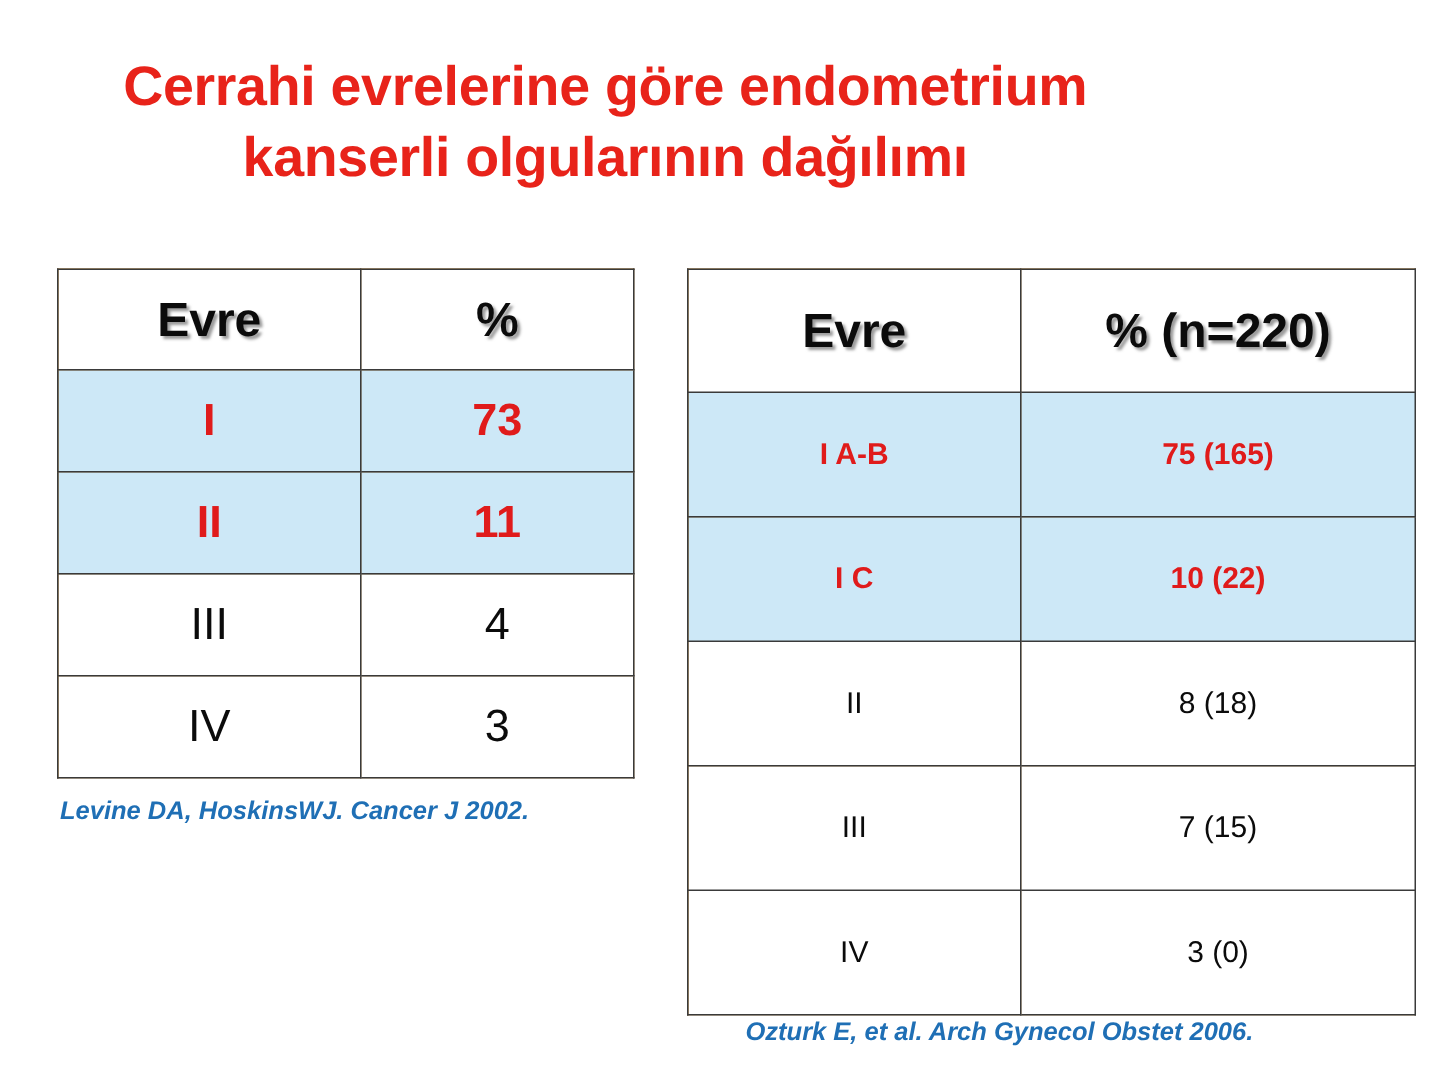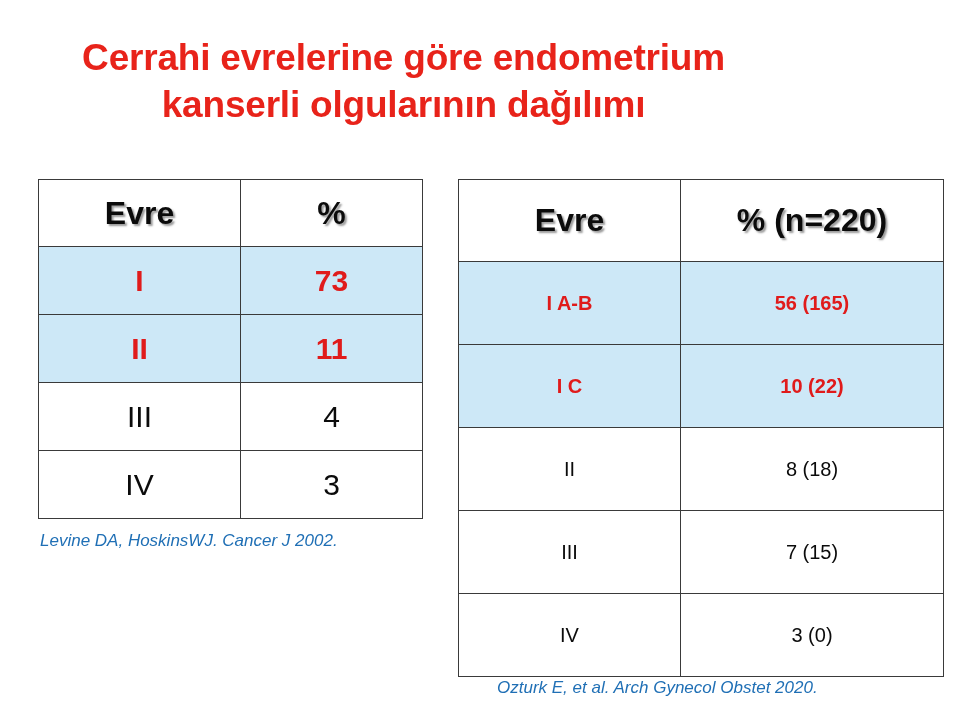--- a/index.html
+++ b/index.html
@@ -86,21 +86,21 @@
   #table-right td { height: 82px; font-size: 20px; }
   #table-right td.hdr { height: 81px; font-size: 32px; }
   #table-right col.c1 { width: 222px; }
   #table-right col.c2 { width: 263px; }
 
   
   .citation {
     position: absolute;
     color: #1F6FB5;
     font-family: "Liberation Sans", sans-serif;
-    font-weight: normal;
+    font-weight: bold;
     font-style: italic;
     font-size: 17px;
     white-space: nowrap;
   }
   #citation-left  { left: 40px;  top: 531px; }
   #citation-right { left: 497px; top: 678px; }
 </style>
 </head>
 <body>
 
@@ -145,34 +145,34 @@
       <col class="c1">
       <col class="c2">
     </colgroup>
   <tbody>
     <tr>
       <td class="hdr">Evre</td>
       <td class="hdr">% (n=220)</td>
     </tr>
     <tr>
       <td class="hl red">I A-B</td>
-      <td class="hl red">56 (165)</td>
+      <td class="hl red">75 (165)</td>
     </tr>
     <tr>
       <td class="hl red">I C</td>
       <td class="hl red">10 (22)</td>
     </tr>
     <tr>
       <td class="blk">II</td>
       <td class="blk">8 (18)</td>
     </tr>
     <tr>
       <td class="blk">III</td>
       <td class="blk">7 (15)</td>
     </tr>
     <tr>
       <td class="blk">IV</td>
       <td class="blk">3 (0)</td>
     </tr>
   </tbody>
 </table>
 
-<div class="citation" id="citation-right">Ozturk E, et al. Arch Gynecol Obstet 2020.</div>
+<div class="citation" id="citation-right">Ozturk E, et al. Arch Gynecol Obstet 2006.</div>
 
 </body></html>

